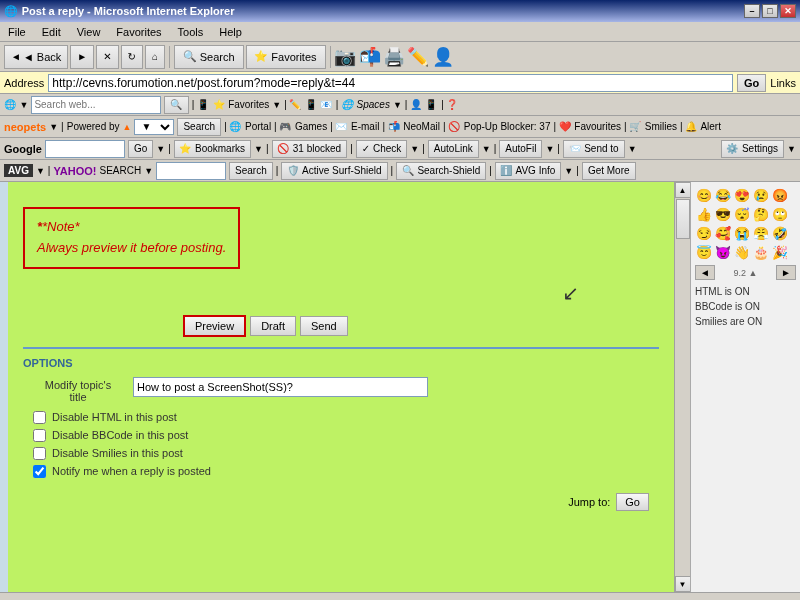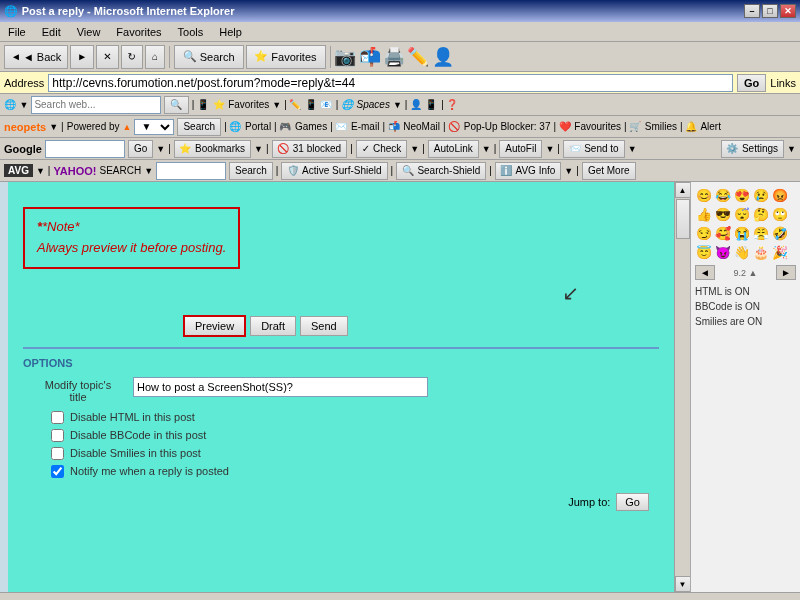--- a/index.html
+++ b/index.html
@@ -156,21 +156,21 @@
       height: calc(600px - 22px - 20px - 30px - 22px - 22px - 22px - 22px - 30px);
       background: #c8dce8;
     }
 
     
     .left-edge { width: 8px; background: #c8dce8; }
 
     
     .center-content {
       flex: 1;
-      background: #5eead4;
+      background: #bef264;
       overflow-y: auto;
       padding: 10px 15px;
       position: relative;
     }
 
     
     .emoji-panel {
       width: 110px;
       background: #f0f0f0;
       border-left: 1px solid #aaa;
@@ -272,21 +272,21 @@
       height: 20px;
       border: 1px solid #7f9db9;
       font-size: 11px;
       padding: 0 3px;
     }
     .checkbox-row {
       display: flex;
       align-items: flex-start;
       gap: 6px;
       margin-bottom: 5px;
-      margin-left: 18px;
+      margin-left: 0;
     }
     .cb-input { width: 13px; height: 13px; cursor: pointer; }
     .cb-label { font-size: 11px; color: #333; }
 
     
     .jump-row {
       display: flex;
       align-items: center;
       gap: 6px;
       margin-top: 15px;

